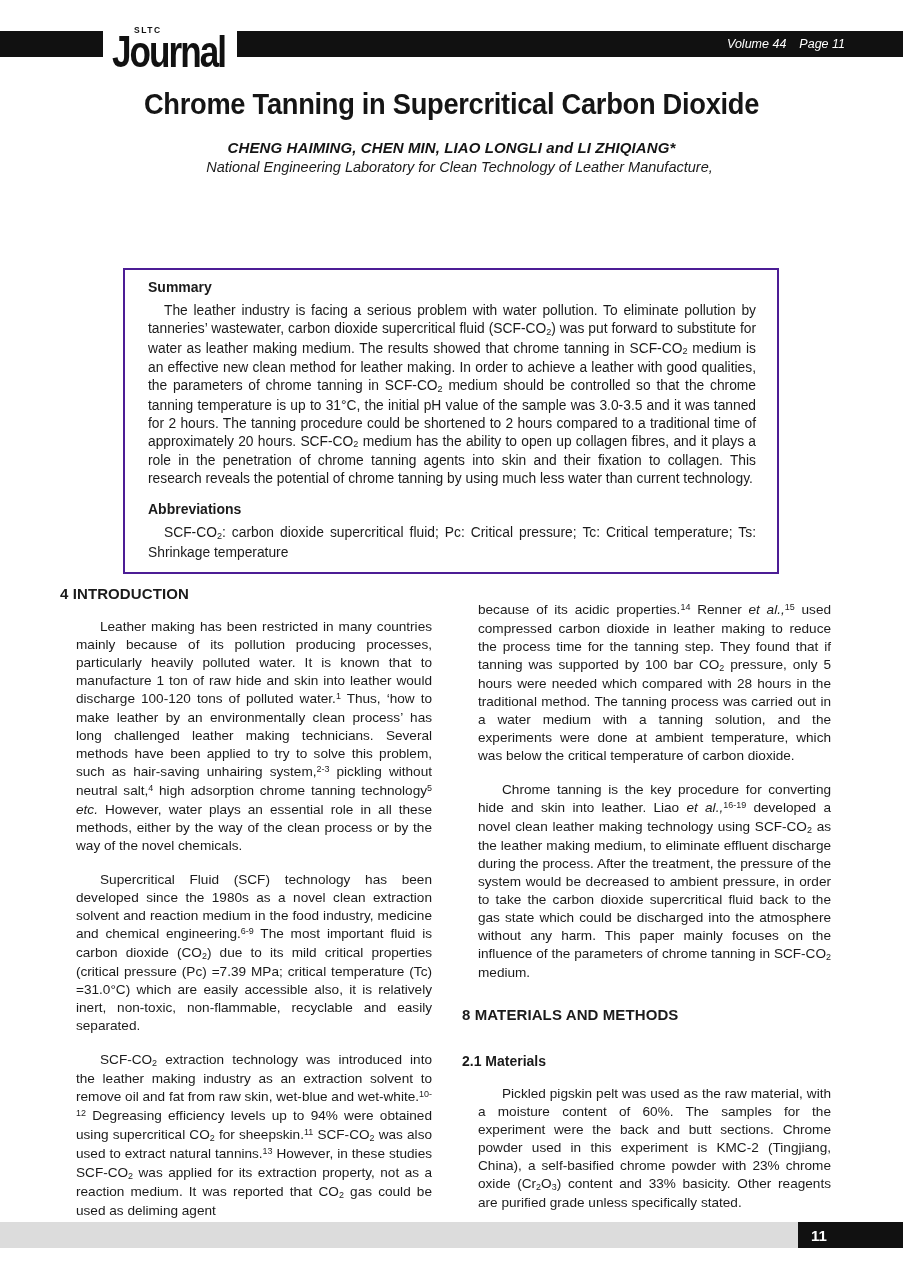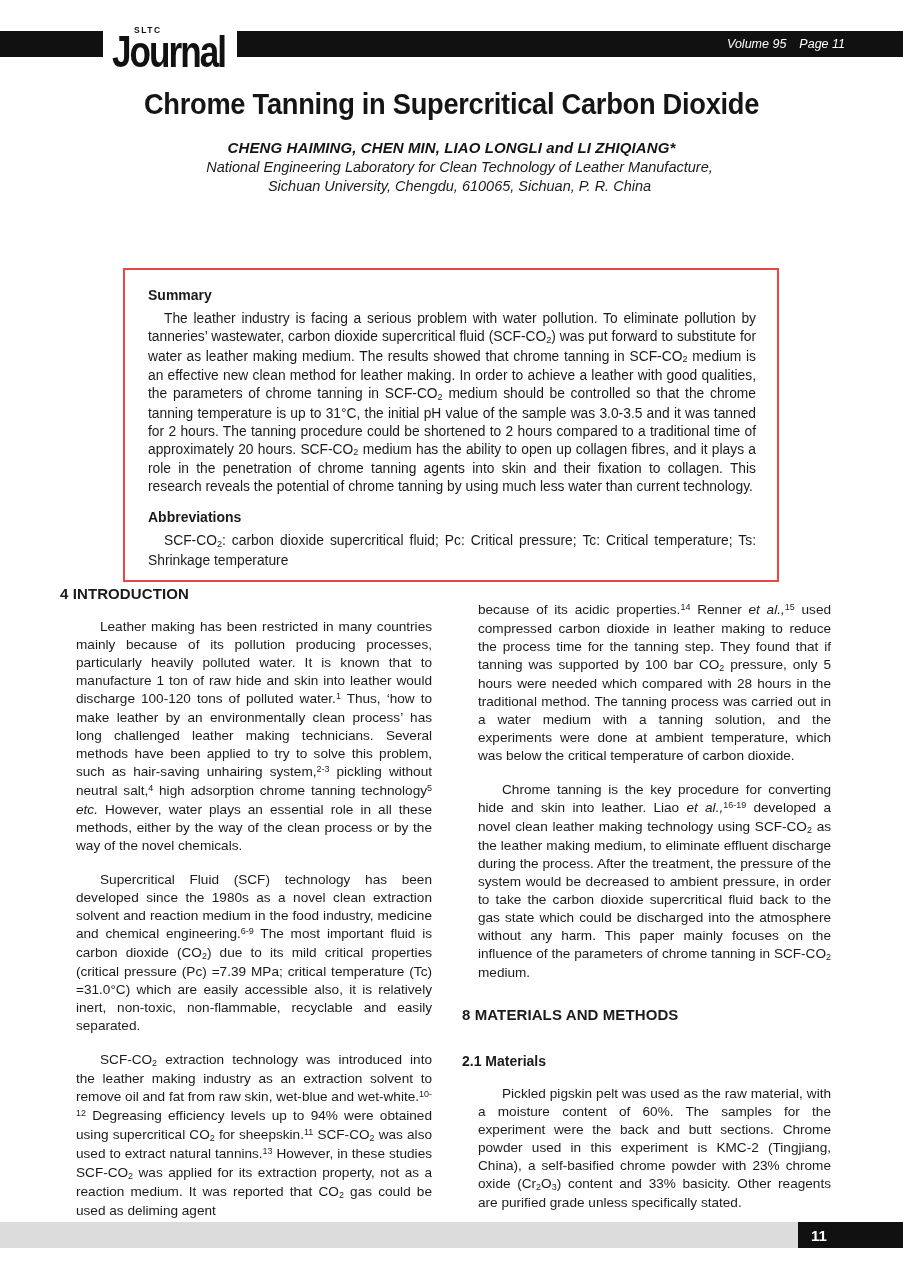--- a/index.html
+++ b/index.html
@@ -65,22 +65,22 @@
     text-align: center; font-style: italic;
     font-size: 14.5px; line-height: 19px;
     color: #1b1b1b;
     padding-left: 16px;
   }
 
   
   .summary-box {
     position: absolute; left: 123px; top: 268px;
     width: 656px; min-height: 281px;
-    border: 2px solid #ef4444;
-    padding: 17px 21px 10px 23px;
+    border: 2px solid #4c1d95;
+    padding: 9px 21px 10px 23px;
   }
   .box-heading {
     font-size: 14px; font-weight: bold;
     margin: 0 0 7px 0;
   }
   .box-heading.second { margin-top: 13px; }
   .box-para {
     margin: 0;
     font-size: 13.8px; line-height: 17.8px;
     text-align: justify; text-indent: 16px;
@@ -131,29 +131,28 @@
 <body>
 
 <div class="page">
 
   <div class="masthead-bar"></div>
   <div class="logo-box">
     <span class="logo-topline">SLTC</span>
     <span class="logo-name">Journal</span>
   </div>
   <div class="volume-info">
-    <span>Volume 95</span>
+    <span>Volume 44</span>
     <span>Page 11</span>
   </div>
 
   <div class="title">Chrome Tanning in Supercritical Carbon Dioxide</div>
   <div class="authors">CHENG HAIMING, CHEN MIN, LIAO LONGLI and LI ZHIQIANG*</div>
   <div class="affiliation">
     <div>National Engineering Laboratory for Clean Technology of Leather Manufacture,</div>
-    <div>Sichuan University, Chengdu, 610065, Sichuan, P. R. China</div>
   </div>
 
   <div class="summary-box">
     <div class="box-heading">Summary</div>
     <p class="box-para"><span>The leather industry is facing a serious problem with water pollution. To eliminate pollution by tanneries’ wastewater, carbon dioxide supercritical fluid (SCF-CO</span><sub>2</sub><span>) was put forward to substitute for water as leather making medium. The results showed that chrome tanning in SCF-CO</span><sub>2</sub><span> medium is an effective new clean method for leather making. In order to achieve a leather with good qualities, the parameters of chrome tanning in SCF-CO</span><sub>2</sub><span> medium should be controlled so that the chrome tanning temperature is up to 31°C, the initial pH value of the sample was 3.0-3.5 and it was tanned for 2 hours. The tanning procedure could be shortened to 2 hours compared to a traditional time of approximately 20 hours. SCF-CO</span><sub>2</sub><span> medium has the ability to open up collagen fibres, and it plays a role in the penetration of chrome tanning agents into skin and their fixation to collagen. This research reveals the potential of chrome tanning by using much less water than current technology.</span></p>
     <div class="box-heading second">Abbreviations</div>
     <p class="box-para"><span>SCF-CO</span><sub>2</sub><span>: carbon dioxide supercritical fluid; Pc: Critical pressure; Tc: Critical temperature; Ts: Shrinkage temperature</span></p>
   </div>
 
   <div class="col-left">

